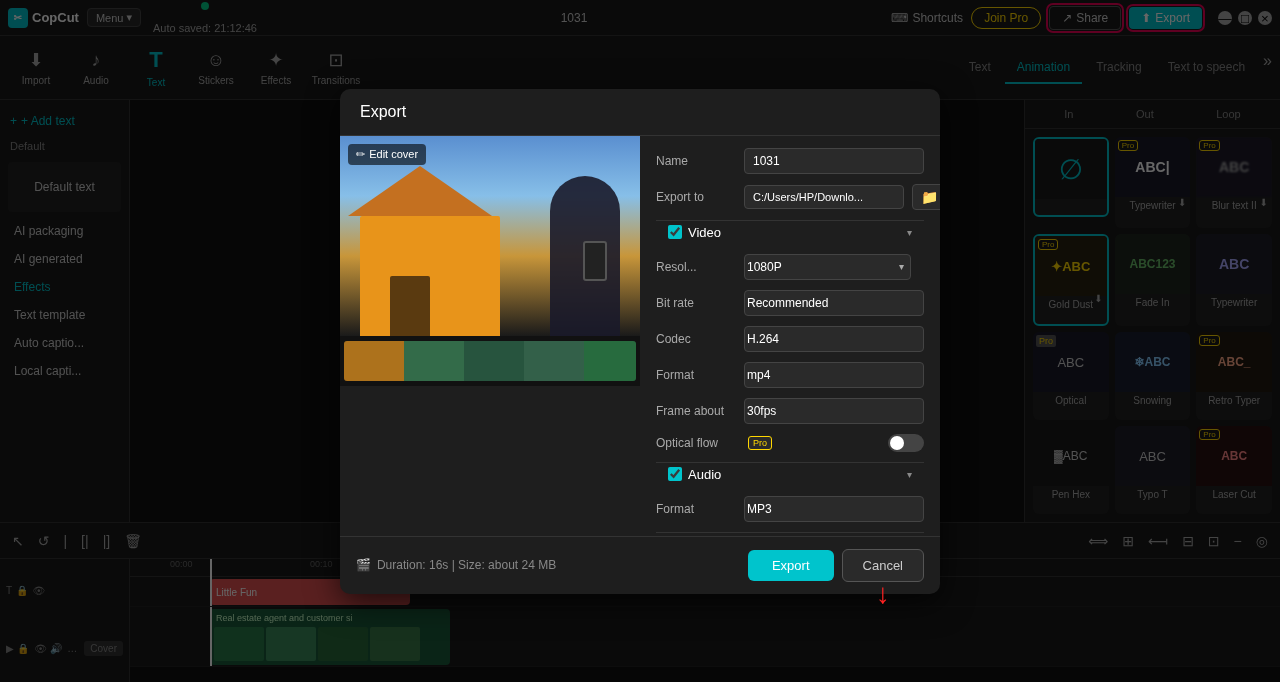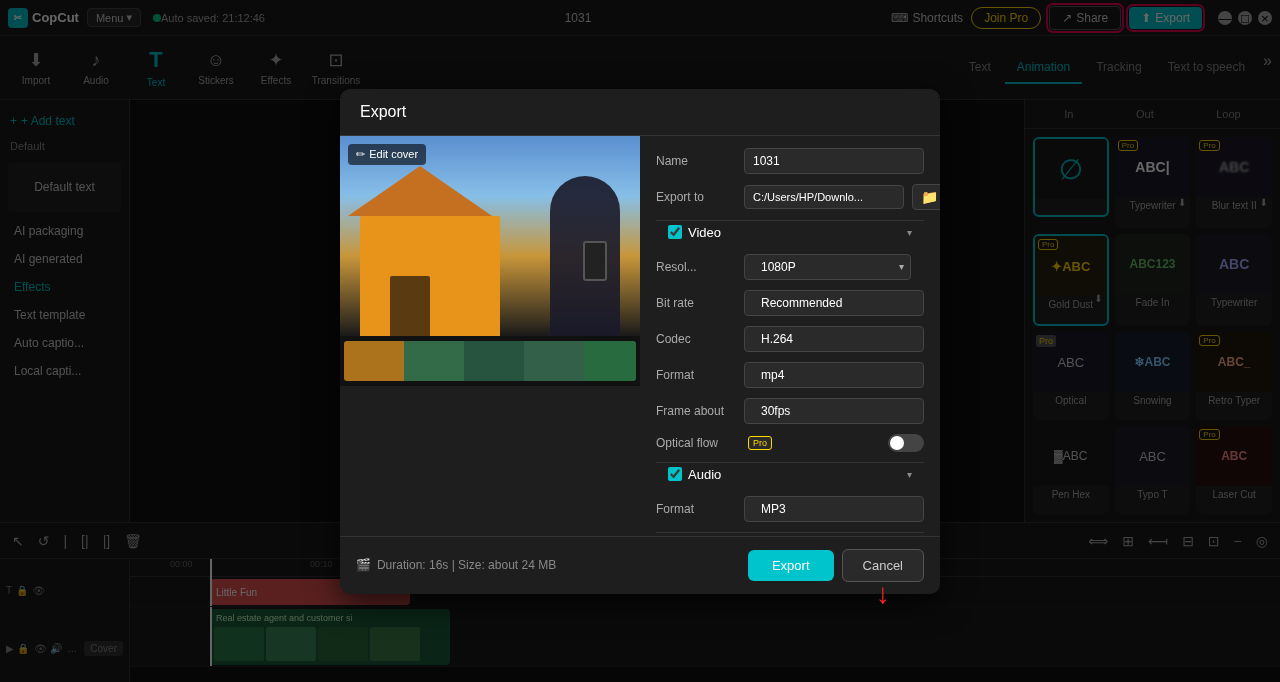--- a/index.html
+++ b/index.html
@@ -3,21 +3,21 @@
   <meta charset="utf-8">
   <style>
     * { box-sizing: border-box; margin: 0; padding: 0; }
     body { width: 1280px; height: 682px; background: #1a1a1a; font-family: 'Segoe UI', Arial, sans-serif; color: #fff; overflow: hidden; position: relative; }
 
     
     .topbar { display: flex; align-items: center; height: 36px; background: #1a1a1a; border-bottom: 1px solid #333; padding: 0 8px; gap: 8px; }
     .topbar-logo { display: flex; align-items: center; gap: 4px; font-weight: bold; font-size: 13px; color: #fff; }
     .logo-icon { width: 20px; height: 20px; background: #00c4cc; border-radius: 4px; display: flex; align-items: center; justify-content: center; font-size: 10px; color: #fff; font-weight: bold; }
     .menu-btn { background: #2a2a2a; border: 1px solid #444; border-radius: 4px; color: #ccc; font-size: 11px; padding: 2px 8px; cursor: pointer; display: flex; align-items: center; gap: 3px; }
-    .auto-save { display: flex; align-items: center; gap: 0; font-size: 11px; color: #aaa; margin-left: 4px; }
+    .auto-save { display: flex; align-items: center; gap: 12px; font-size: 11px; color: #aaa; margin-left: 4px; flex-direction: column; }
     .auto-save-dot { width: 8px; height: 8px; background: #00cc88; border-radius: 50%; }
     .topbar-center { flex: 1; text-align: center; font-size: 12px; color: #ccc; }
     .topbar-right { display: flex; align-items: center; gap: 8px; }
     .shortcuts-btn { background: none; border: none; color: #ccc; font-size: 12px; cursor: pointer; display: flex; align-items: center; gap: 4px; }
     .join-pro-btn { background: none; border: 1px solid #ffd700; border-radius: 16px; color: #ffd700; font-size: 12px; padding: 3px 12px; cursor: pointer; }
     .share-btn { background: none; border: 1px solid #555; border-radius: 4px; color: #ccc; font-size: 12px; padding: 4px 12px; cursor: pointer; display: flex; align-items: center; gap: 4px; outline: 2px solid #e05; outline-offset: 1px; }
     .export-btn-top { background: #00c4cc; border: none; border-radius: 4px; color: #fff; font-size: 12px; padding: 4px 12px; cursor: pointer; display: flex; align-items: center; gap: 4px; outline: 2px solid #e05; outline-offset: 1px; }
     .window-controls { display: flex; gap: 6px; margin-left: 8px; }
     .win-btn { width: 14px; height: 14px; border-radius: 50%; border: none; cursor: pointer; }
     .win-min { background: #aaa; }
@@ -82,21 +82,21 @@
     .modal-right { flex: 1; padding: 12px 16px; display: flex; flex-direction: column; gap: 10px; overflow-y: auto; max-height: 400px; }
     .form-row { display: flex; align-items: center; gap: 8px; }
     .form-label { font-size: 12px; color: #aaa; width: 80px; flex-shrink: 0; }
     .form-input { flex: 1; background: #2a2a2a; border: 1px solid #444; border-radius: 4px; color: #fff; font-size: 12px; padding: 5px 8px; outline: none; }
     .path-input { flex: 1; background: #2a2a2a; border: 1px solid #444; border-radius: 4px; color: #fff; font-size: 11px; padding: 5px 8px; outline: none; }
     .folder-btn { background: #2a2a2a; border: 1px solid #444; border-radius: 4px; color: #aaa; font-size: 14px; padding: 4px 8px; cursor: pointer; }
     .section-header { display: flex; align-items: center; gap: 6px; padding: 4px 12px; border-top: 1px solid #333; }
     .section-checkbox { width: 14px; height: 14px; accent-color: #00c4cc; }
     .section-title { font-size: 13px; color: #fff; font-weight: 500; }
     .section-arrow { font-size: 10px; color: #888; margin-left: auto; }
-    .select-input { flex: 1; background: #2a2a2a; border: 1px solid #444; border-radius: 4px; color: #fff; font-size: 12px; padding: 5px 16px; outline: none; appearance: none; }
+    .select-input { flex: 1; background: #2a2a2a; border: 1px solid #444; border-radius: 4px; color: #fff; font-size: 12px; padding: 5px 2px; outline: none; appearance: none; }
     .toggle { width: 36px; height: 18px; background: #444; border-radius: 9px; position: relative; cursor: pointer; }
     .toggle.off .toggle-thumb { left: 2px; }
     .toggle-thumb { position: absolute; top: 2px; width: 14px; height: 14px; background: #fff; border-radius: 50%; left: 20px; transition: left 0.2s; }
     .pro-inline { background: #2a2a2a; border: 1px solid #ffd700; border-radius: 3px; font-size: 9px; color: #ffd700; padding: 1px 4px; margin-left: 4px; }
     .modal-footer { display: flex; align-items: center; padding: 12px 16px; border-top: 1px solid #333; gap: 8px; }
     .footer-info { display: flex; align-items: center; gap: 6px; font-size: 12px; color: #888; flex: 1; }
     .export-modal-btn { background: #00c4cc; border: none; border-radius: 6px; color: #fff; font-size: 13px; padding: 8px 24px; cursor: pointer; font-weight: 500; }
     .cancel-modal-btn { background: #2a2a2a; border: 1px solid #555; border-radius: 6px; color: #ccc; font-size: 13px; padding: 8px 20px; cursor: pointer; }
 
     

